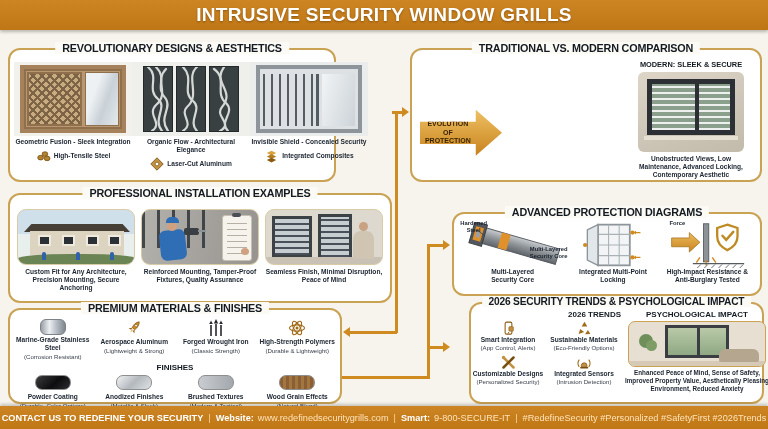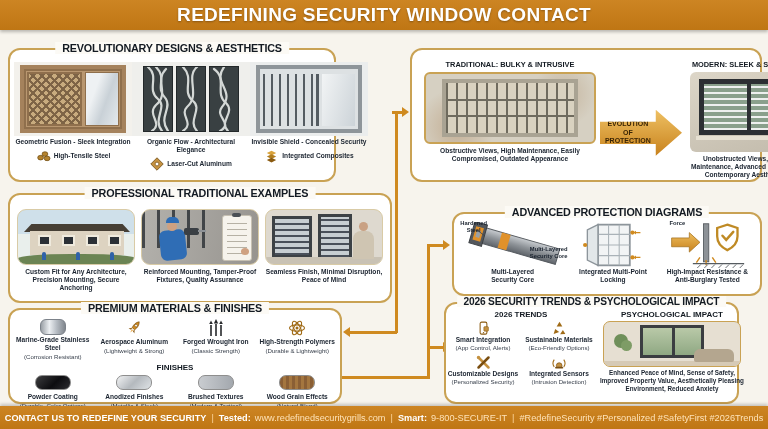--- a/index.html
+++ b/index.html
@@ -125,42 +125,42 @@
   .evo span { position:absolute; left:0; top:0; width:68%; height:100%; display:flex; align-items:center; justify-content:center;
     font-weight:bold; font-size:7px; color:#3a2505; text-align:center; line-height:1.2; padding:0 2px; }
 
   
   .protrow { display:flex; justify-content:space-around; padding:8px 2px 0; }
   .diag { position:relative; display:flex; flex-direction:column; align-items:center; }
   .dlabel { position:absolute; font-weight:bold; font-size:5.8px; color:#1b2430; line-height:1.15; text-align:center; }
 
   
   .trwrap { display:flex; height:100%; padding-top:6px; }
-  .tr-left { width:152px; display:flex; flex-direction:column; align-items:center; }
+  .tr-left { width:152px; display:flex; flex-direction:column; align-items:flex-end; }
   .tr-div { width:1.5px; background:#d9c08a; margin:4px 0; }
   .tr-right { flex:1; display:flex; flex-direction:column; align-items:center; }
   .trgrid { display:grid; grid-template-columns:74px 74px; gap:3px 2px; margin-top:2px; }
   .tritem { display:flex; flex-direction:column; align-items:center; gap:0; }
   .psy-thumb { width:138px; height:46px; border-radius:7px; border:1px solid #c9a254; position:relative; overflow:hidden;
     background:#e6dfd2; margin:2px 0; }
   .p-win { position:absolute; left:36px; top:3px; width:64px; height:33px; border:3px solid #3a3d41;
     background:linear-gradient(#b9c9a8,#8fa883); }
   .p-mull { position:absolute; left:50%; top:0; width:3px; height:100%; background:#3a3d41; }
   .p-plant1 { position:absolute; left:10px; top:12px; width:14px; height:14px; background:#6f8f5a; border-radius:50%; }
   .p-plant2 { position:absolute; left:17px; top:18px; width:11px; height:11px; background:#7e9c66; border-radius:50%; }
   .p-sofa { position:absolute; right:6px; bottom:4px; width:40px; height:13px; background:#b4a68f; border-radius:6px 6px 2px 2px; }
   .p-floor { position:absolute; left:0; bottom:0; width:100%; height:5px; background:#d6cab6; }
 </style>
 </head>
 <body>
 
 <div class="page">
 
   <header class="topbar">
-    <div class="title">REDEFINING SECURITY WINDOW CONTACT</div>
+    <div class="title">INTRUSIVE SECURITY WINDOW GRILLS</div>
   </header>
 
   <div class="cline" style="left:395px;top:112px;width:2.5px;height:221px"></div>
   <div class="cline" style="left:392px;top:111px;width:11px;height:2.5px"></div>
   <div class="arr arr-r" style="left:402px;top:107px"></div>
   <div class="cline" style="left:350px;top:331px;width:47px;height:2.5px"></div>
   <div class="arr arr-l" style="left:343px;top:327px"></div>
   <div class="cline" style="left:341px;top:376px;width:88px;height:2.5px"></div>
   <div class="cline" style="left:427px;top:244px;width:2.5px;height:135px"></div>
   <div class="cline" style="left:428px;top:244px;width:16px;height:2.5px"></div>
@@ -241,51 +241,42 @@
               <path d="M12 9l8 4-8 4-8-4z" fill="#b07d20"></path>
               <path d="M12 15l8 4-8 4-8-4z" fill="#8a5a10"></path>
           </svg>
           <span class="cap">Integrated Composites</span>
         </div>
       </figure>
     </div>
   </section>
 
   <section class="box" style="left:410px;top:48px;width:352px;height:134px">
+    <div class="box-head">TRADITIONAL VS. MODERN COMPARISON</div>
     <div class="cmprow">
-      <div class="cmp-col">
-        <div class="minilab">TRADITIONAL: BULKY &amp; INTRUSIVE</div>
-        <div class="th-trad">
-          <div class="tw">
-            <div class="tw-rail" style="top:32%"></div>
-            <div class="tw-rail" style="top:64%"></div>
-          </div>
-        </div>
-        <div class="cap" style="width:180px">Obstructive Views, High Maintenance, Easily Compromised, Outdated Appearance</div>
-      </div>
       <div class="evo-wrap">
         <div class="evo">
           <span>EVOLUTION OF PROTECTION</span>
         </div>
       </div>
       <div class="cmp-col">
         <div class="minilab">MODERN: SLEEK &amp; SECURE</div>
         <div class="th-mod">
           <div class="mw">
             <div class="mw-mull"></div>
           </div>
           <div class="mw-sill"></div>
         </div>
         <div class="cap" style="width:122px">Unobstructed Views, Low Maintenance, Advanced Locking, Contemporary Aesthetic</div>
       </div>
     </div>
   </section>
 
   <section class="box" style="left:8px;top:193px;width:384px;height:110px">
-    <div class="box-head">PROFESSIONAL TRADITIONAL EXAMPLES</div>
+    <div class="box-head">PROFESSIONAL INSTALLATION EXAMPLES</div>
     <div class="insrow">
       <figure>
         <div class="ins-thumb ins-house">
           <div class="h-roof"></div>
           <div class="h-wall"></div>
           <div class="h-win" style="left:20px;top:25px"></div>
           <div class="h-win" style="left:44px;top:25px"></div>
           <div class="h-win" style="left:68px;top:25px"></div>
           <div class="h-win" style="left:90px;top:25px"></div>
           <div class="h-bush"></div>
@@ -451,21 +442,21 @@
         <div class="sub">(Modern &amp; Tactical)</div>
       </div>
       <div class="mat">
         <div class="swatch sw-wood"></div>
         <div class="cap">Wood Grain Effects</div>
         <div class="sub">(Natural Blend)</div>
       </div>
     </div>
   </section>
 
-  <section class="box" style="left:444px;top:302px;width:295px;height:102px">
+  <section class="box" style="left:469px;top:302px;width:295px;height:102px">
     <div class="box-head" style="font-size:10.2px">2026 SECURITY TRENDS &amp; PSYCHOLOGICAL IMPACT</div>
     <div class="trwrap">
       <div class="tr-left">
         <div class="minilab" style="font-size:8px">2026 TRENDS</div>
         <div class="trgrid">
           <div class="tritem">
             <svg width="15" height="15" viewBox="0 0 20 20">
               <rect x="5.5" y="1.5" width="9" height="16" rx="2" fill="#fff" stroke="#8a5a10" stroke-width="1.4"></rect>
               <rect x="10.5" y="7.5" width="6" height="6" rx="1" fill="#c49140" stroke="#8a5a10" stroke-width=".8"></rect>
               <circle cx="10" cy="15.5" r=".9" fill="#8a5a10"></circle>
@@ -517,21 +508,21 @@
           <div class="p-sofa"></div>
         </div>
         <div class="cap" style="width:152px;font-size:6.3px">Enhanced Peace of Mind, Sense of Safety, Improved Property Value, Aesthetically Pleasing Environment, Reduced Anxiety</div>
       </div>
     </div>
   </section>
 
   <footer class="footer">
     <b>CONTACT US TO REDEFINE YOUR SECURITY</b>
     <span class="sep">|</span>
-    <b>Tested:</b>
+    <b>Website:</b>
     <span>www.redefinedsecuritygrills.com</span>
     <span class="sep">|</span>
     <b>Smart:</b>
     <span>9-800-SECURE-IT</span>
     <span class="sep">|</span>
     <span>#RedefineSecurity #Personalized #SafetyFirst #2026Trends</span>
   </footer>
 
 </div>
 

